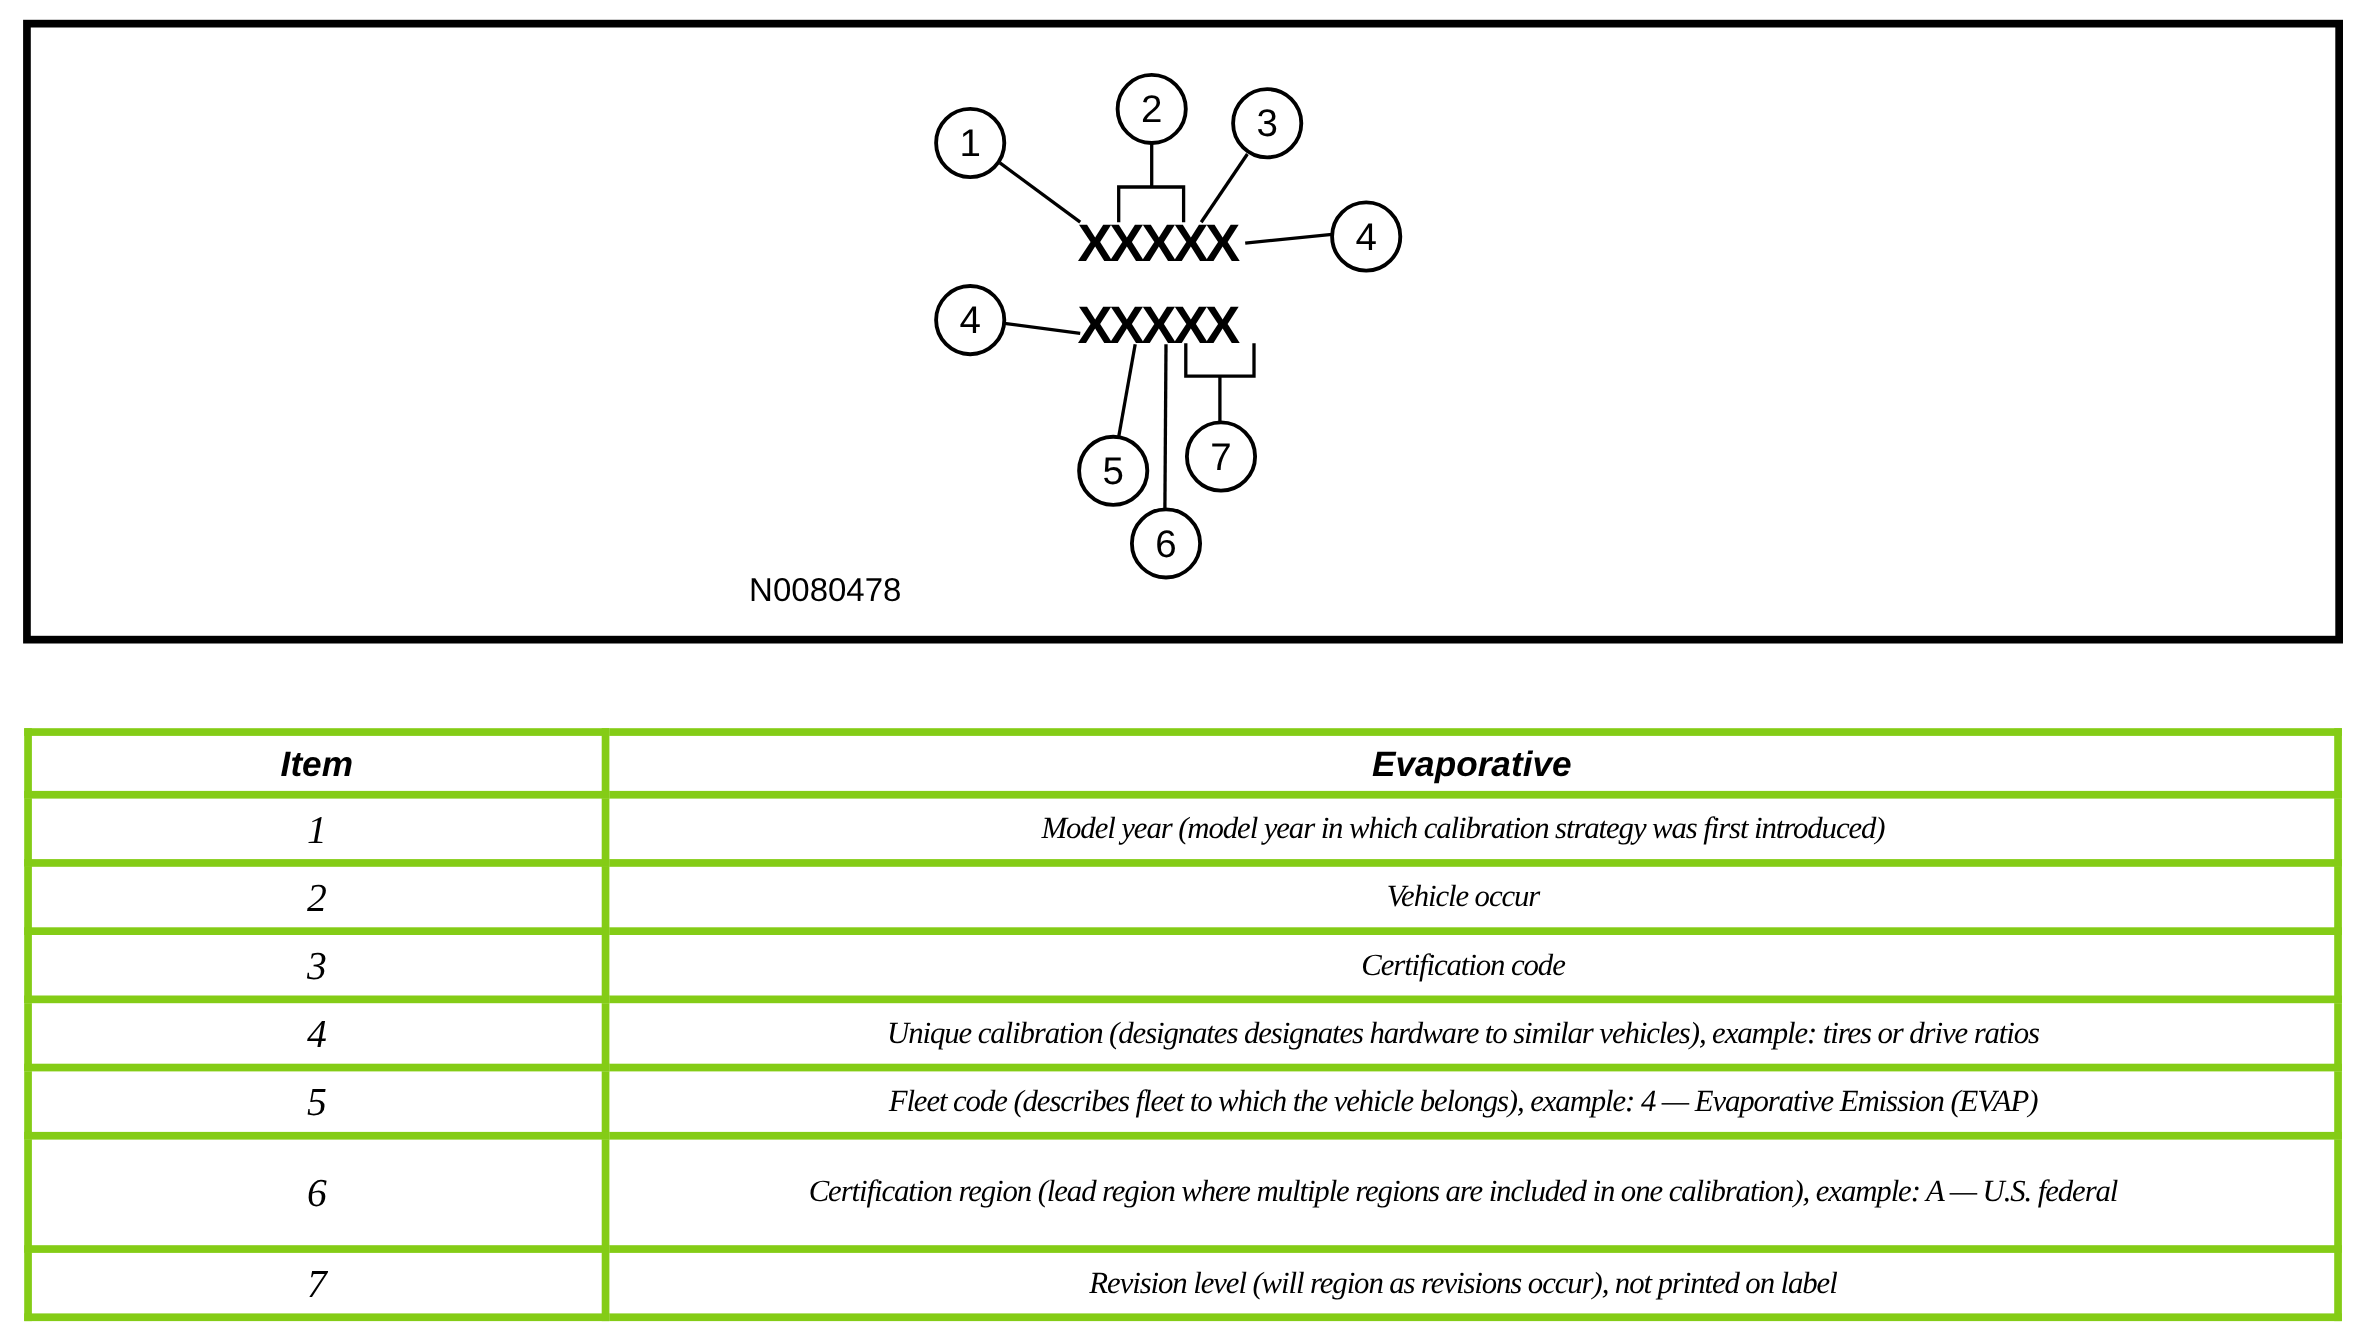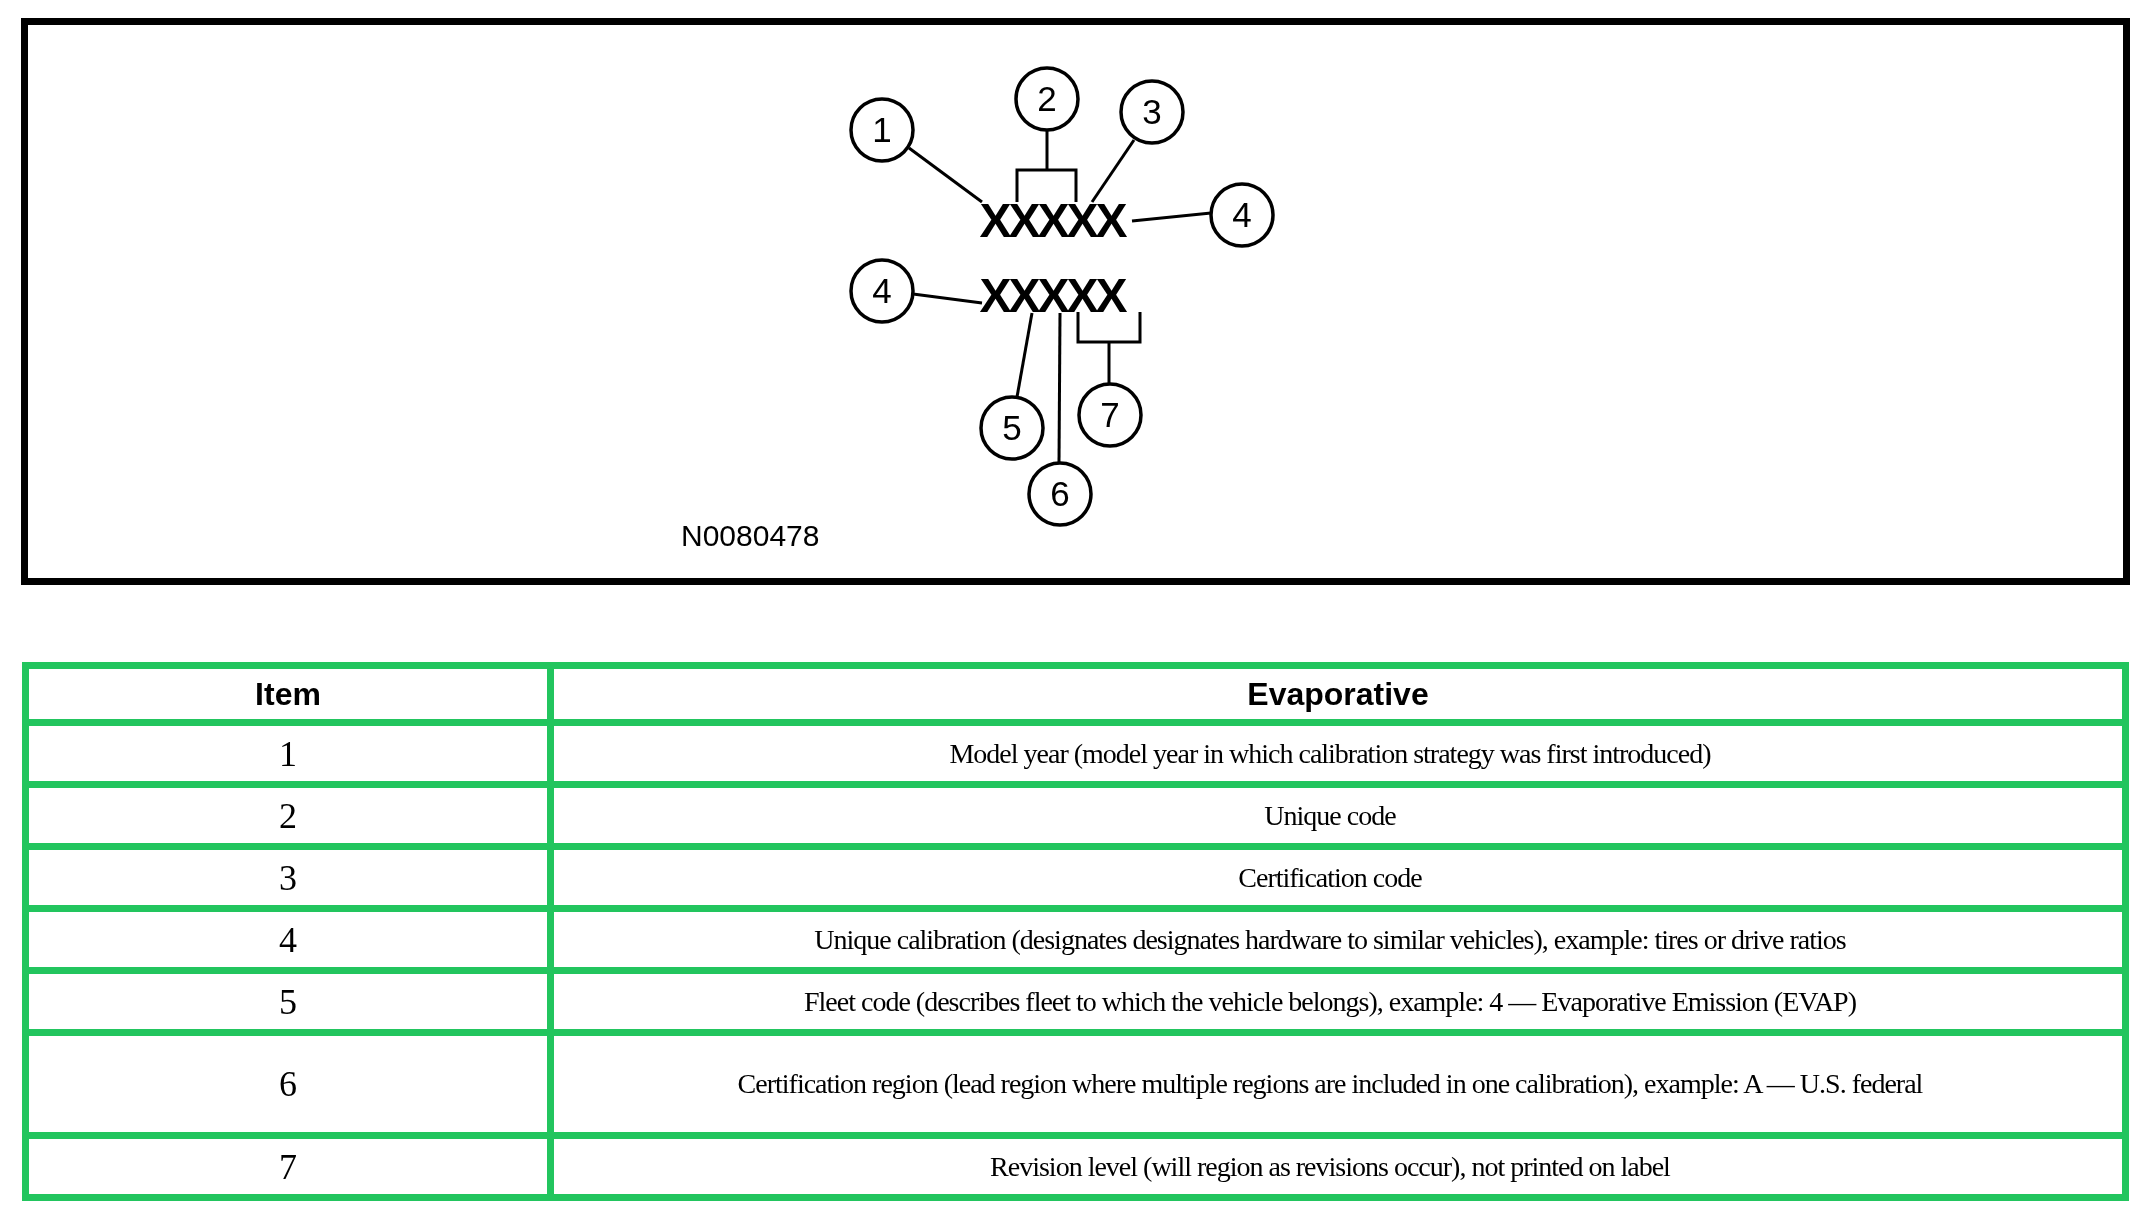--- a/index.html
+++ b/index.html
@@ -66,23 +66,24 @@
     position: absolute;
     left: 22px;
     top: 662px;
     width: 2107px;
     border-collapse: collapse;
     table-layout: fixed;
     background: #ffffff;
   }
   table.desc-table th,
   table.desc-table td {
-    border: 7px solid #22c55e;
+    border: 7px solid #84cc16;
     vertical-align: middle;
     overflow: hidden;
+    font-style: italic;
   }
   table.desc-table th {
     font-family: "Liberation Sans", sans-serif;
     font-weight: bold;
     font-size: 32px;
     text-align: center;
     height: 50px;
     padding: 0;
   }
   td.item-cell {
@@ -174,21 +175,21 @@
       <th>Evaporative</th>
     </tr>
   </thead>
   <tbody>
     <tr>
       <td class="item-cell">1</td>
       <td class="desc-cell">Model year (model year in which calibration strategy was first introduced)</td>
     </tr>
     <tr>
       <td class="item-cell">2</td>
-      <td class="desc-cell">Unique code</td>
+      <td class="desc-cell">Vehicle occur</td>
     </tr>
     <tr>
       <td class="item-cell">3</td>
       <td class="desc-cell">Certification code</td>
     </tr>
     <tr>
       <td class="item-cell">4</td>
       <td class="desc-cell">Unique calibration (designates designates hardware to similar vehicles), example: tires or drive ratios</td>
     </tr>
     <tr>

